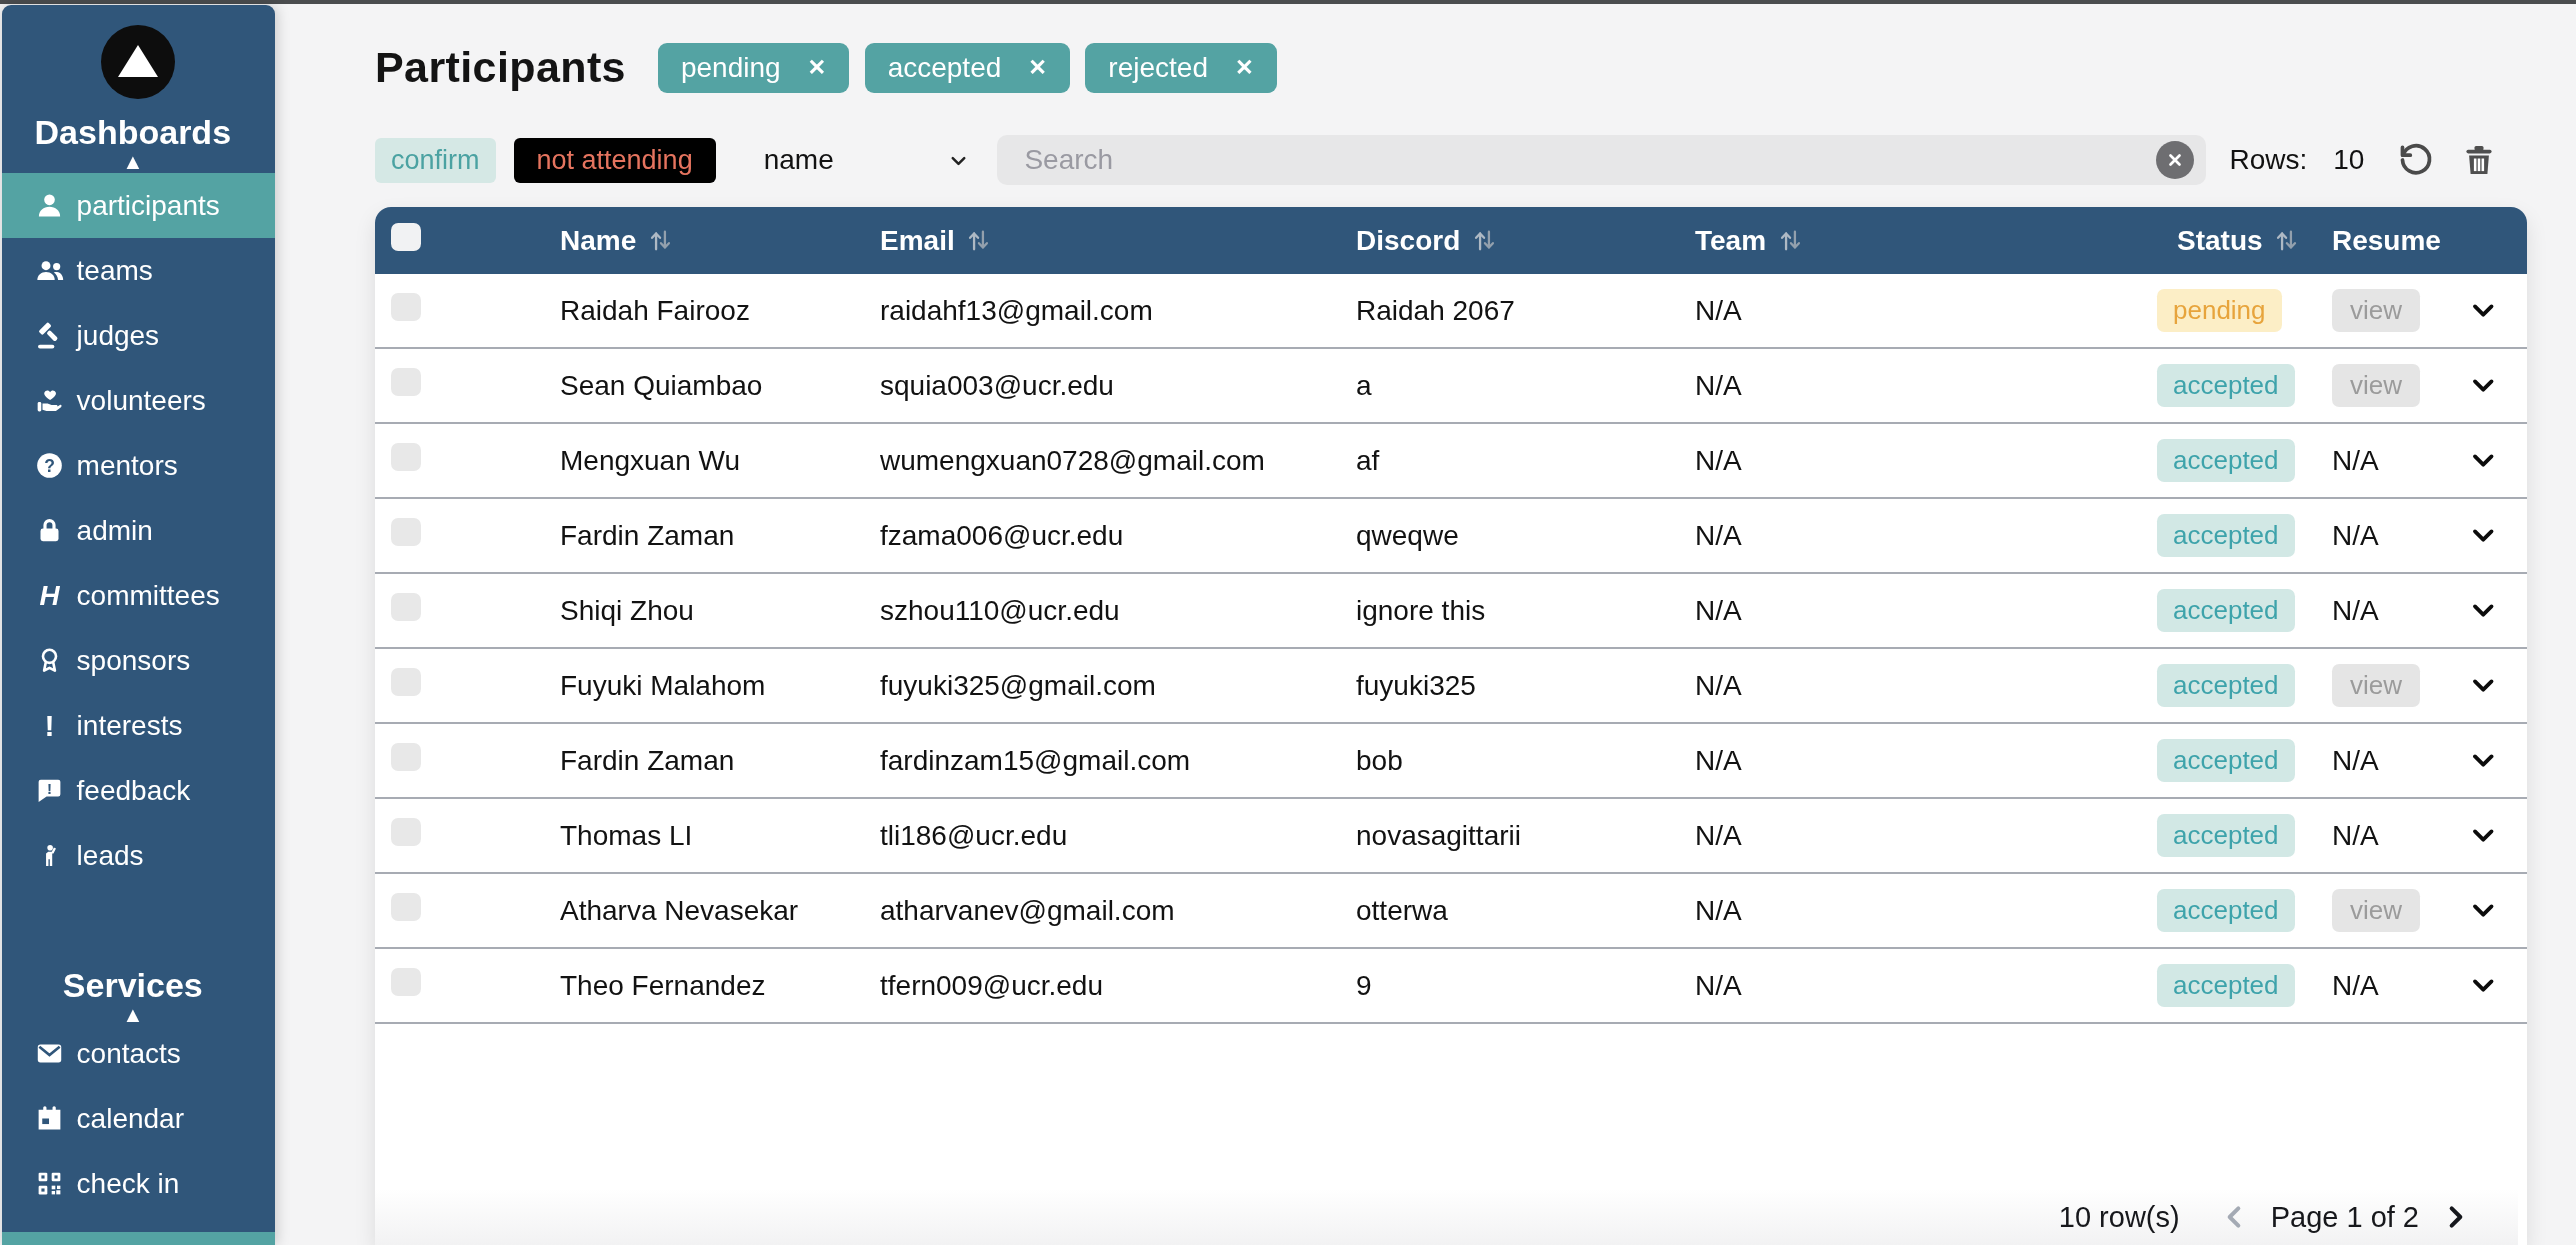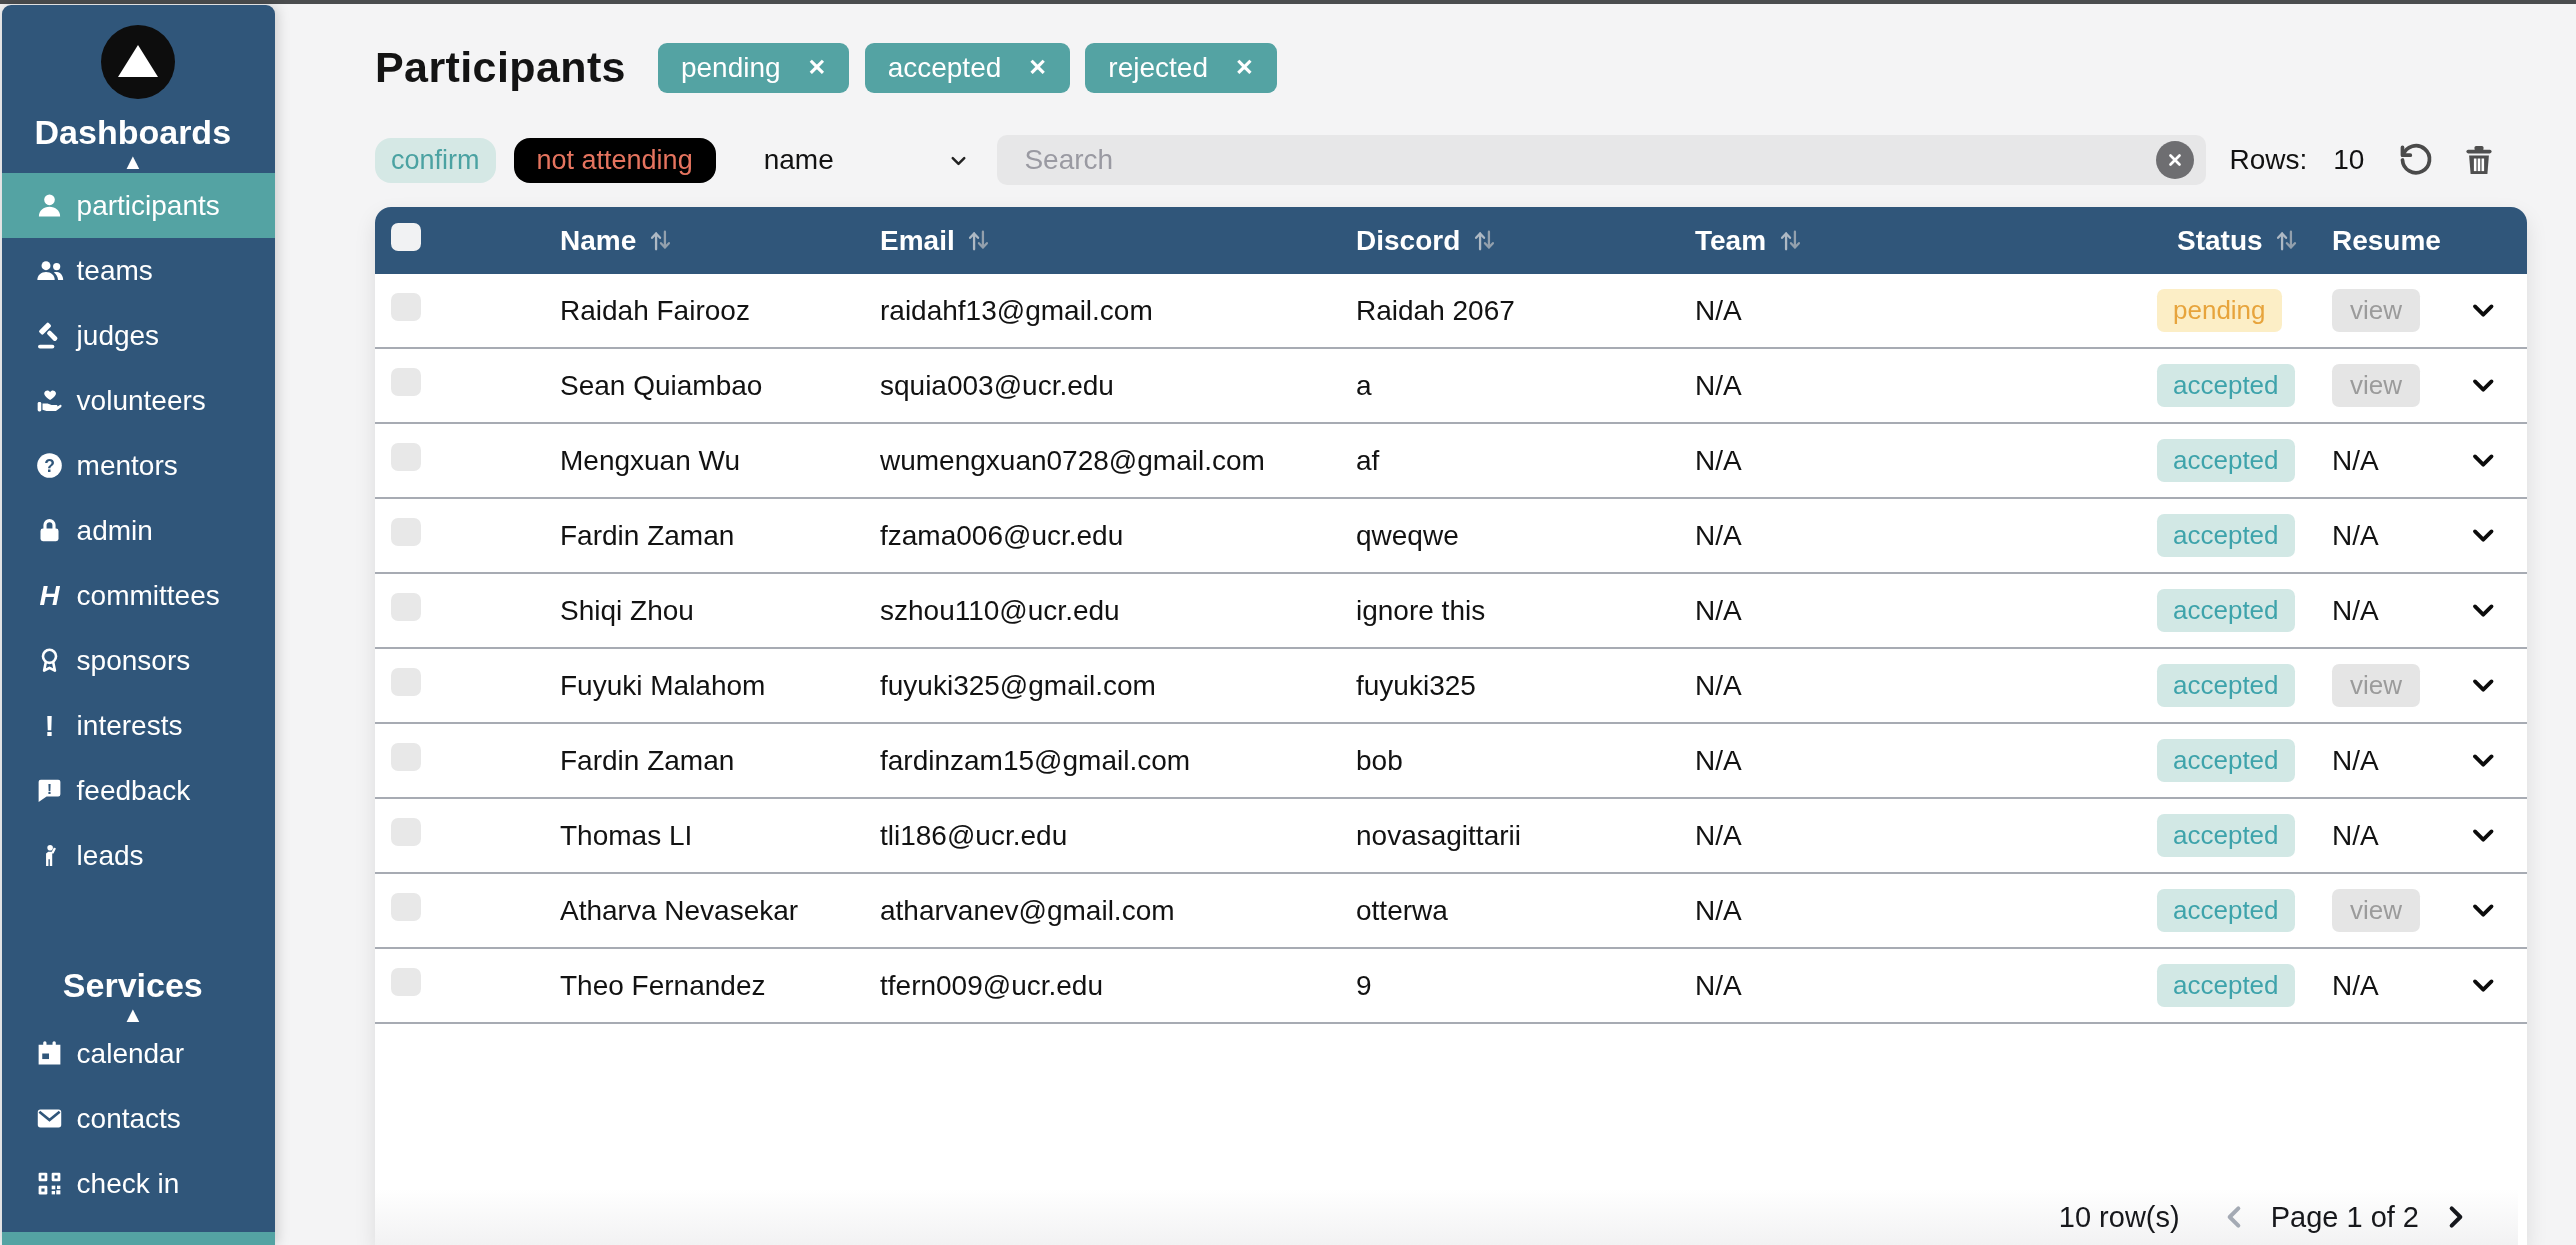--- a/index.html
+++ b/index.html
@@ -60,21 +60,21 @@
     display:flex;align-items:center;gap:27px;padding:0 23px;
     font-size:28px;cursor:pointer;
   }
   .chip-teal .x{font-size:22.4px;font-weight:700;}
 
   
   .toolbar{
     position:absolute;left:375px;top:135px;height:50px;
     display:flex;align-items:center;
   }
-  .qchip{height:45px;border-radius:16px;display:flex;align-items:center;
+  .qchip{height:45px;border-radius:6px;display:flex;align-items:center;
     font-size:27px;cursor:pointer;}
   .qchip.confirm{background:#d5e8e5;color:#4ba2a2;padding:0 16px;margin-right:18px;}
   .qchip.notatt{background:#000000;color:#e5745f;padding:0 23px;margin-right:39px;}
   .col-select{
     width:206px;height:50px;display:flex;align-items:center;justify-content:space-between;
     font-size:28px;color:#121212;margin-right:22.4px;cursor:pointer;padding:0 5.4px 0 9px;
   }
   .search-wrap{position:relative;width:1209px;height:50px;margin-right:23px;}
   .search-wrap input{
     width:100%;height:100%;box-sizing:border-box;border:none;outline:none;
@@ -248,37 +248,37 @@
   </ul>
 
   <div class="side-header serv">
     <span>Services</span>
     <span class="tri">▲</span>
   </div>
 
   <ul class="nav serv">
     <li>
       <span class="ic">
+        <svg width="29" height="29" viewBox="0 0 24 24">
+            <rect x="2.3" y="4.6" width="19.4" height="14.8" rx="2.2" fill="#fff"></rect>
+            <path d="M3.6 6.4 12 13.3l8.4-6.9" fill="none" stroke="#30567a" stroke-width="2.2"></path>
+          </svg>
+      </span>
+      <span>contacts</span>
+    </li>
+    <li>
+      <span class="ic">
         <svg width="29" height="29" viewBox="0 0 24 24" fill="#fff">
             <rect x="6.8" y="1.8" width="2.7" height="4.8" rx="1.3"></rect>
             <rect x="14.5" y="1.8" width="2.7" height="4.8" rx="1.3"></rect>
             <path d="M3 4.8h18v16.4H3zM3 8.6h18v1.6H3z"></path>
             <rect x="6" y="12" width="5.6" height="4.6" fill="#30567a"></rect>
           </svg>
       </span>
       <span>calendar</span>
-    </li>
-    <li>
-      <span class="ic">
-        <svg width="29" height="29" viewBox="0 0 24 24">
-            <rect x="2.3" y="4.6" width="19.4" height="14.8" rx="2.2" fill="#fff"></rect>
-            <path d="M3.6 6.4 12 13.3l8.4-6.9" fill="none" stroke="#30567a" stroke-width="2.2"></path>
-          </svg>
-      </span>
-      <span>contacts</span>
     </li>
     <li>
       <span class="ic">
         <svg width="29" height="29" viewBox="0 0 24 24" fill="#fff">
             <rect x="3" y="3" width="7.2" height="7.2" rx="1"></rect>
             <rect x="13.8" y="3" width="7.2" height="7.2" rx="1"></rect>
             <rect x="3" y="13.8" width="7.2" height="7.2" rx="1"></rect>
             <rect x="5.3" y="5.3" width="2.6" height="2.6" fill="#30567a"></rect>
             <rect x="16.1" y="5.3" width="2.6" height="2.6" fill="#30567a"></rect>
             <rect x="5.3" y="16.1" width="2.6" height="2.6" fill="#30567a"></rect>

